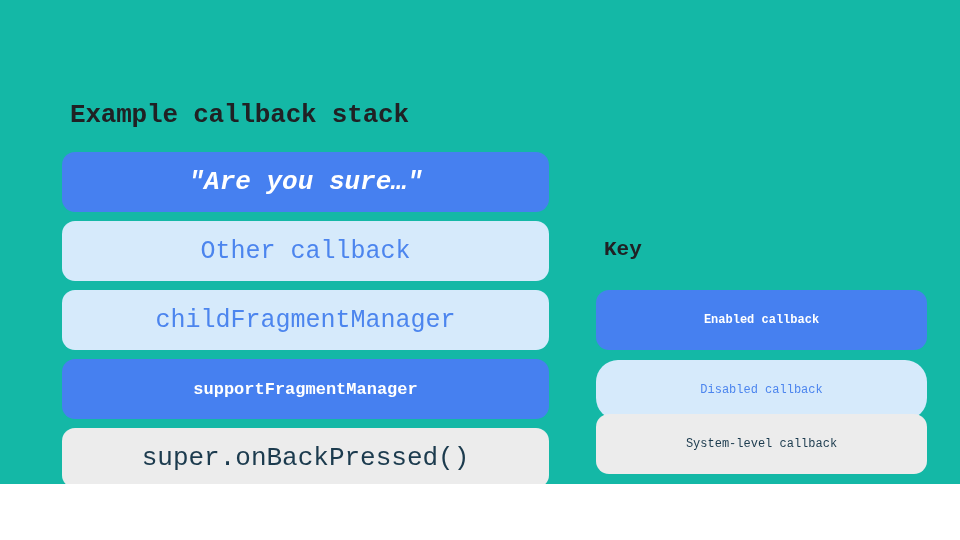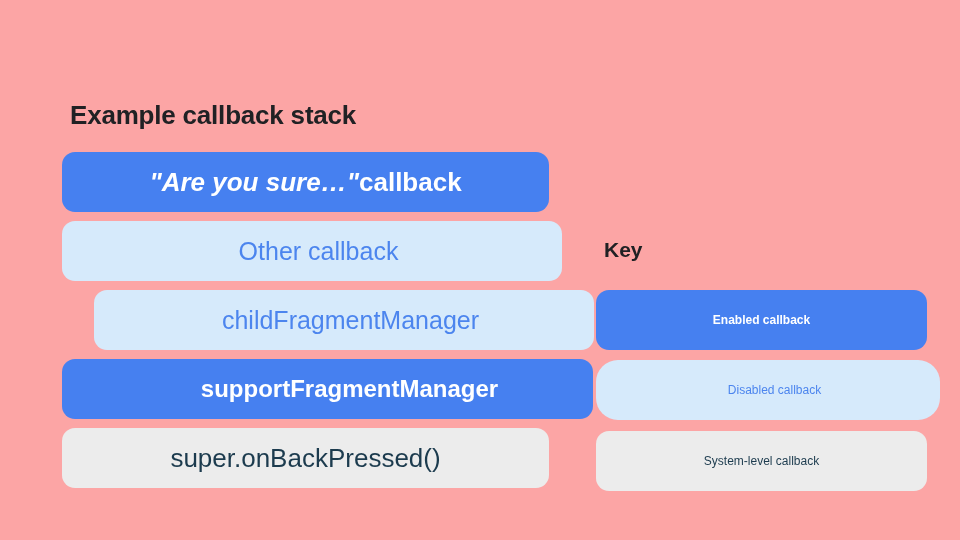--- a/index.html
+++ b/index.html
@@ -4,23 +4,24 @@
 <style>
   html, body {
     margin: 0;
     padding: 0;
     background: #ffffff;
     font-family: "Liberation Sans", sans-serif;
   }
   .canvas {
     position: relative;
     width: 960px;
-    height: 540px;
-    background: #fca5a5;
+    height: 484px;
+    background: #14b8a6;
     overflow: hidden;
+    font-family: Liberation Mono, monospace;
   }
   .page-title {
     position: absolute;
     left: 70px;
     top: 100px;
     font-size: 26px;
     font-weight: 600;
     letter-spacing: -0.2px;
     color: var(--heading-text, #202124);
     white-space: nowrap;
@@ -30,73 +31,71 @@
     display: flex;
     align-items: center;
     justify-content: center;
     border-radius: 13px;
     white-space: nowrap;
   }
   
   .stack-box { left: 62px; width: 487px; height: 60px; }
   .stack-box.pos-0 { top: 152px; }
   .stack-box.pos-1 { top: 221px; }
-  .stack-box.pos-2 { top: 290px; margin-left: 32px; }
+  .stack-box.pos-2 { top: 290px; }
   .stack-box.pos-3 { top: 359px; }
   .stack-box.pos-4 { top: 428px; }
   
   .key-heading {
     position: absolute;
     left: 604px;
     top: 238px;
     font-size: 21px;
     font-weight: 600;
     color: var(--heading-text, #202124);
     text-align: right;
   }
   .key-box { left: 596px; width: 331px; height: 60px; }
   .key-box.pos-0 { top: 290px; }
   .key-box.pos-1 { top: 360px; border-radius: 22px; }
-  .key-box.pos-2 { top: 414px; margin-top: 17px; }
+  .key-box.pos-2 { top: 414px; }
   
   .type-enabled {
     background: var(--enabled-bg, #4680F0);
     color: var(--enabled-text, #ffffff);
     font-weight: 700;
   }
   .type-disabled {
     background: var(--disabled-bg, #D6EAFB);
     color: var(--disabled-text, #4C85EE);
     font-weight: 400;
-    padding-left: 13px;
   }
   .type-system {
     background: var(--system-bg, #ECECEC);
     color: var(--system-text, #1C3B4E);
     font-weight: 400;
   }
   
   .stack-box.pos-0 { font-size: 26px; }
   .stack-box.pos-1, .stack-box.pos-2 { font-size: 25px; }
-  .stack-box.pos-3 { font-size: 24px; padding-left: 44px; }
+  .stack-box.pos-3 { font-size: 17px; }
   .stack-box.pos-4 { font-size: 26px; }
   .key-box { font-size: 12px; }
   .quoted-italic { font-style: italic; }
 </style>
 </head>
 <body>
 
 <div class="canvas">
 
   <div class="page-title">Example callback stack</div>
 
   <div>
     <div class="box stack-box pos-0 type-enabled">
       <span class="quoted-italic">"Are you sure…"</span>
-        <span> callback</span>
     </div>
     <div class="box stack-box pos-1 type-disabled">
       <span>Other callback</span>
     </div>
     <div class="box stack-box pos-2 type-disabled">
       <span>childFragmentManager</span>
     </div>
     <div class="box stack-box pos-3 type-enabled">
       <span>supportFragmentManager</span>
     </div>

